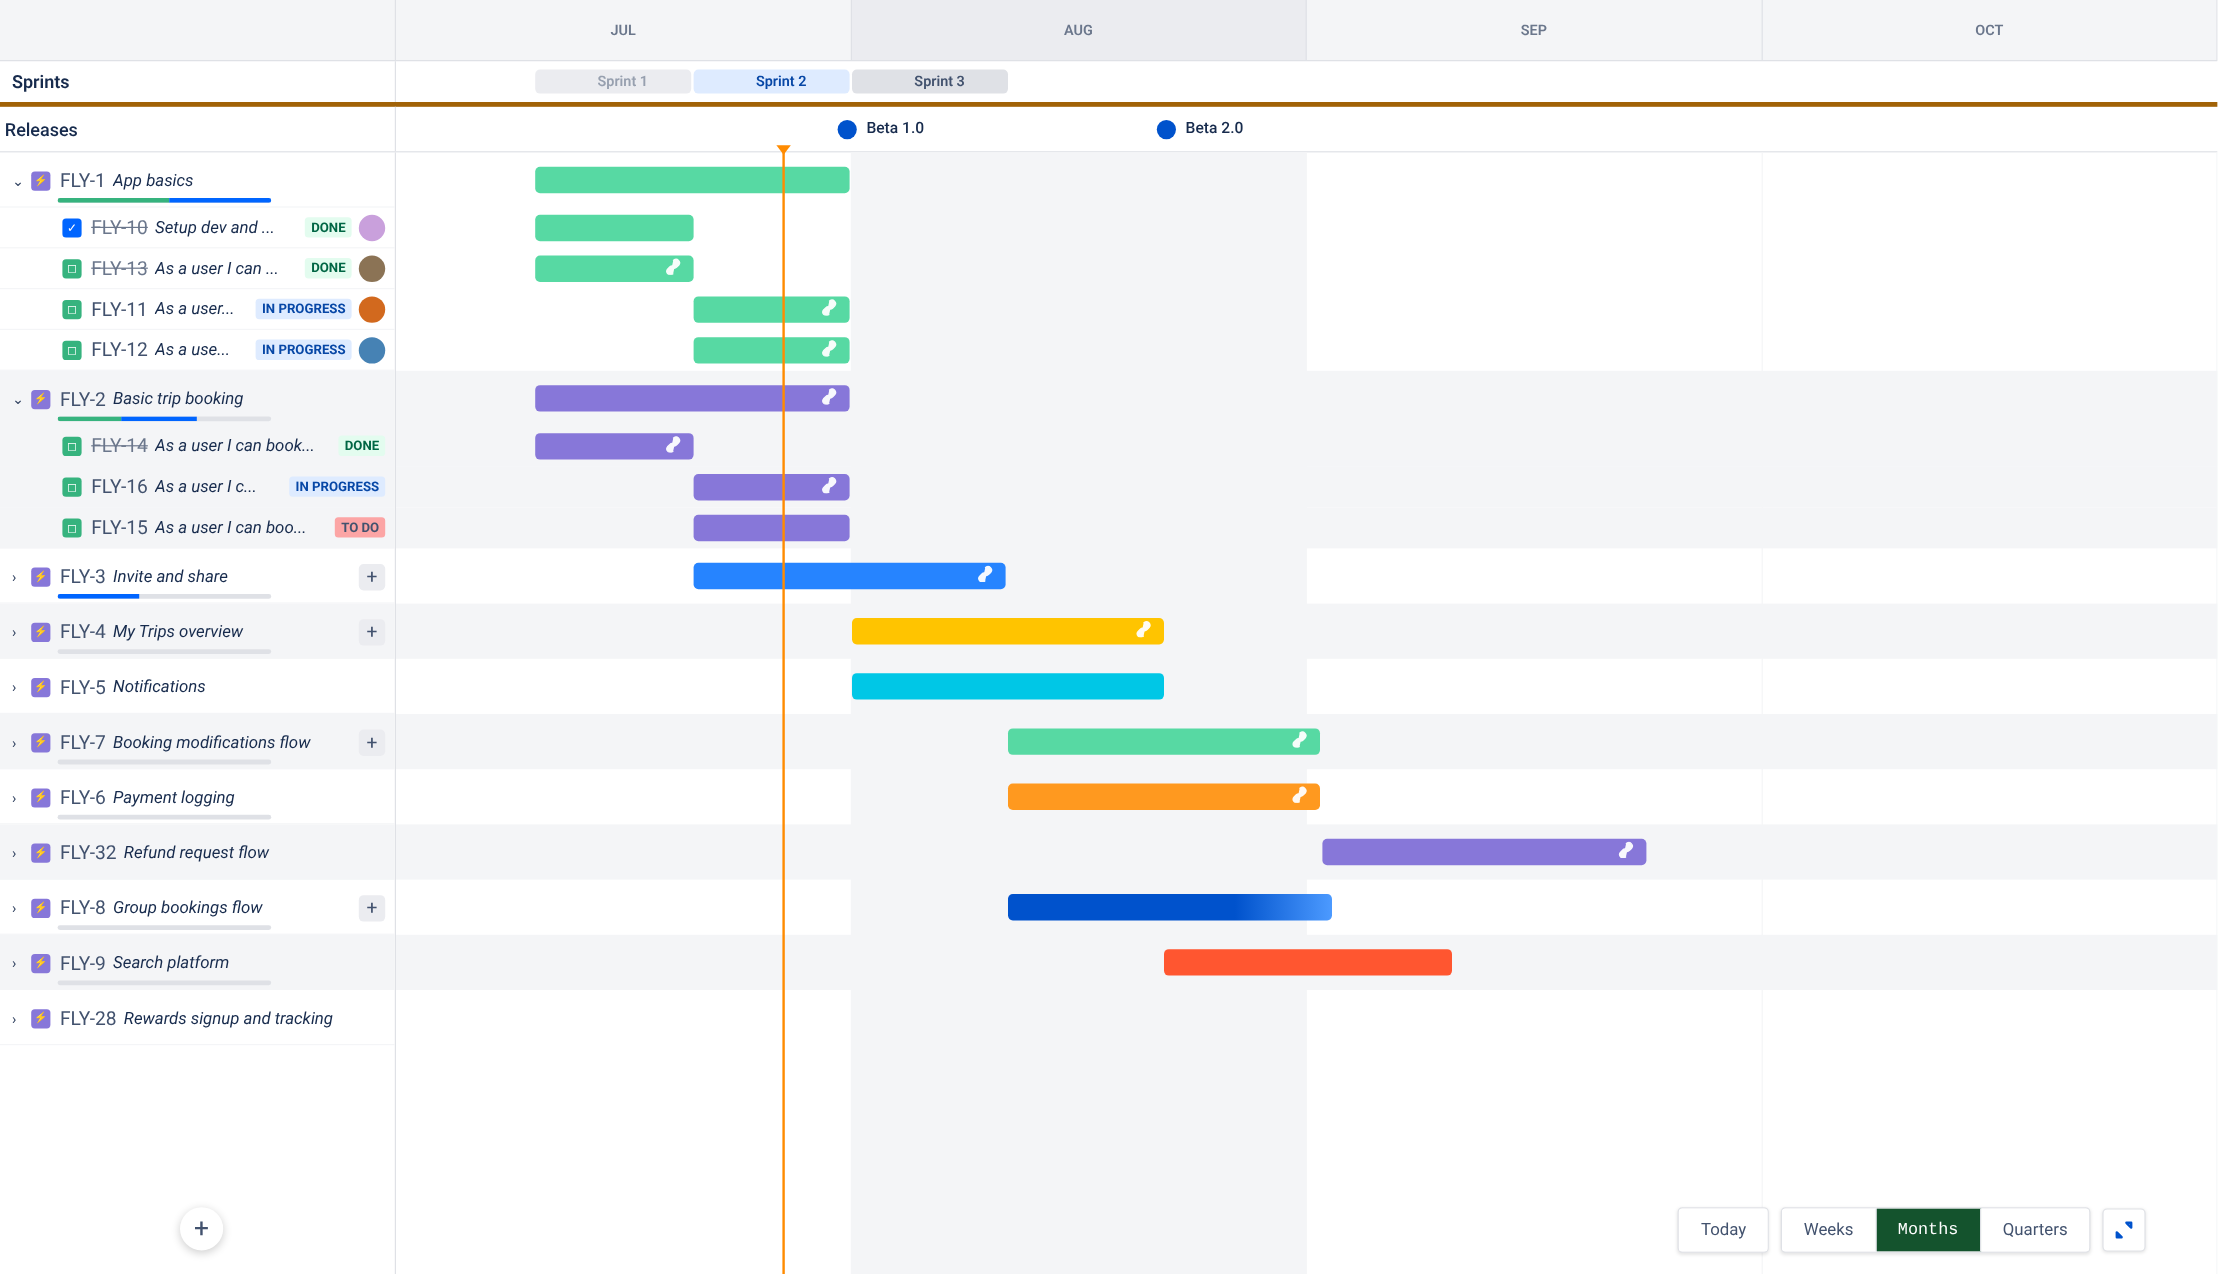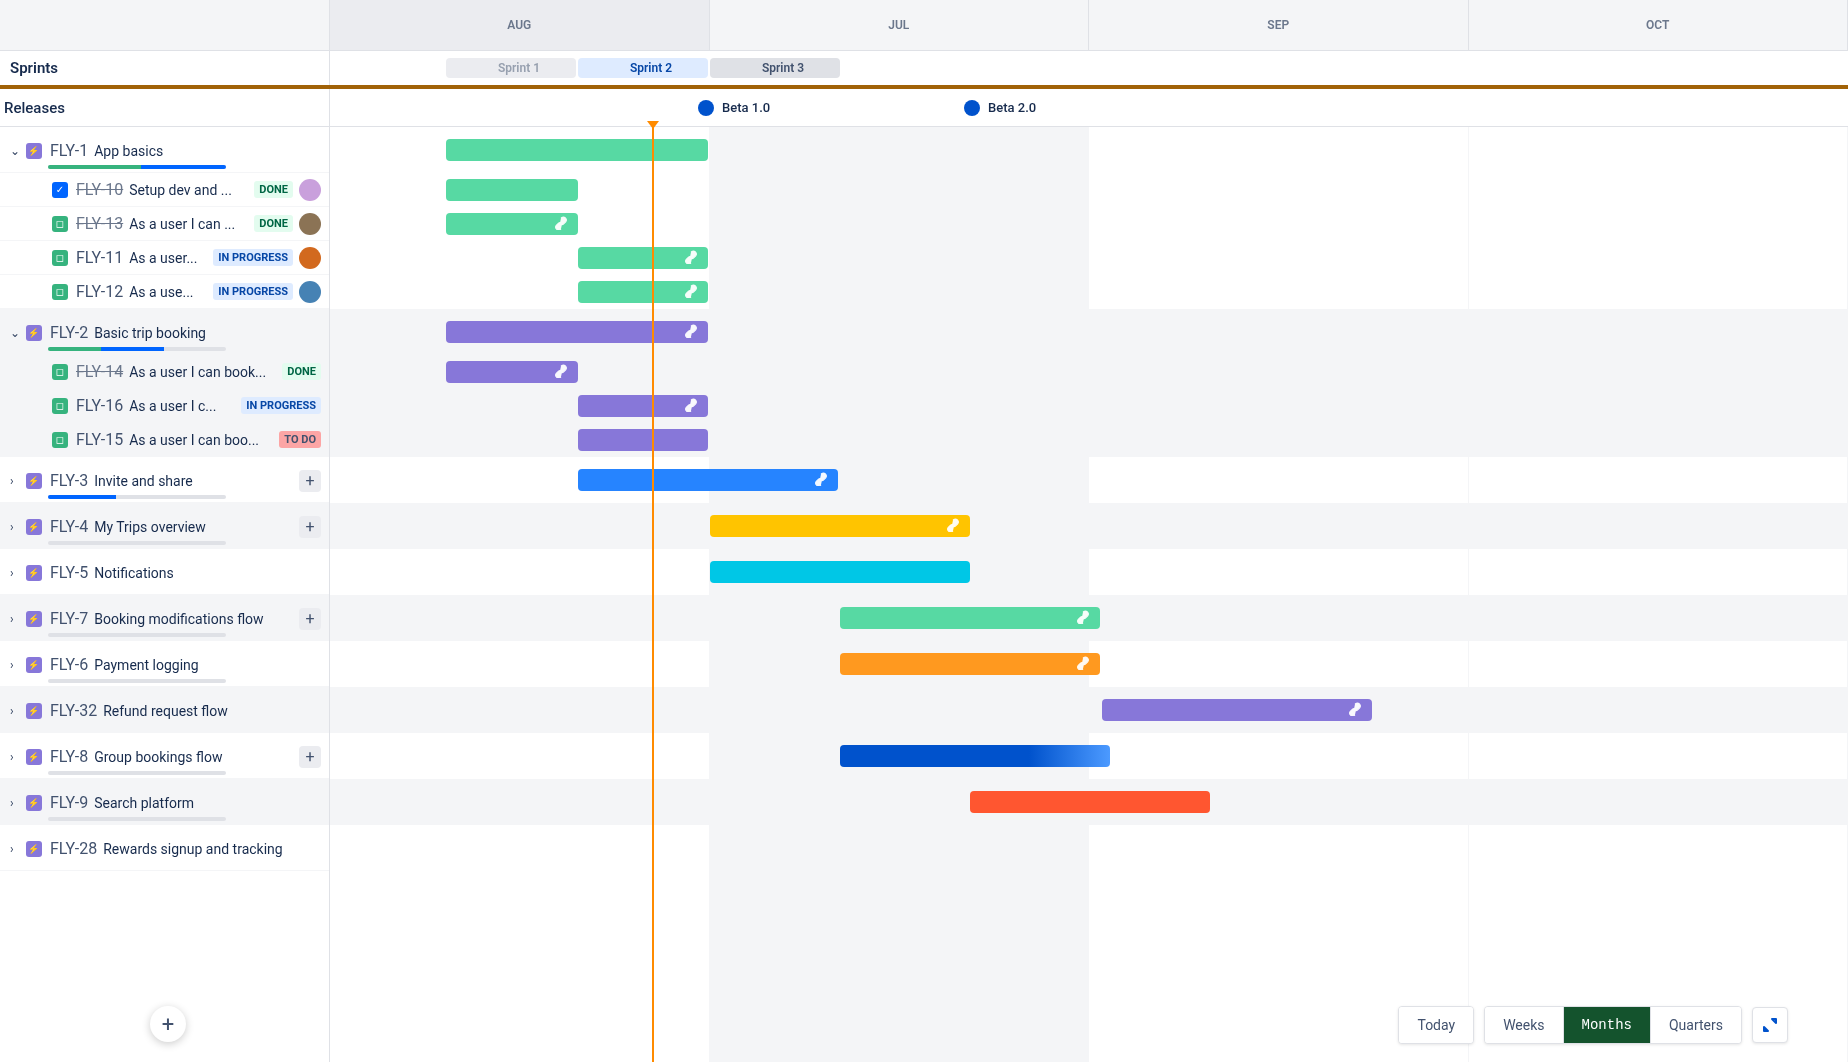--- a/index.html
+++ b/index.html
@@ -30,21 +30,21 @@
 .row { display: flex; align-items: center; height: 38px; border-bottom: 1px solid #F4F5F7; padding: 0 8px 0 10px; position: relative; }
 .row.epic { height: 46px; padding-top: 2px; }
 .row.alt { background: #F4F5F7; }
 .row.child { padding-left: 52px; }
 .expand { width: 16px; color: #344563; cursor: pointer; font-size: 12px; }
 .icon-epic { width: 16px; height: 16px; background: #8777D9; border-radius: 3px; display: inline-flex; align-items: center; justify-content: center; color: #fff; font-size: 9px; margin-right: 8px; flex-shrink: 0; }
 .icon-story { width: 16px; height: 16px; background: #36B37E; border-radius: 3px; display: inline-flex; align-items: center; justify-content: center; color: #fff; font-size: 10px; margin-right: 8px; flex-shrink: 0; }
 .icon-task { width: 16px; height: 16px; background: #0065FF; border-radius: 3px; display: inline-flex; align-items: center; justify-content: center; color: #fff; font-size: 10px; margin-right: 8px; flex-shrink: 0; }
 .key { color: #42526E; margin-right: 6px; font-size: 16px; }
 .key.done { text-decoration: line-through; color: #6B778C; }
-.summary { flex: 1; white-space: nowrap; overflow: hidden; text-overflow: ellipsis; font-size: 14px; }
+.summary { flex: 1; white-space: nowrap; overflow: hidden; text-overflow: ellipsis; font-size: 14px; font-style: italic; }
 .status { font-size: 11px; font-weight: 700; padding: 2px 5px; border-radius: 3px; margin-left: 6px; white-space: nowrap; }
 .status.done { background: #E3FCEF; color: #006644; }
 .status.progress { background: #DEEBFF; color: #0747A6; }
 .status.todo { background: #fca5a5; color: #42526E; }
 .avatar { width: 22px; height: 22px; border-radius: 50%; margin-left: 6px; flex-shrink: 0; }
 .progress-bar { position: absolute; bottom: 3px; left: 48px; height: 4px; width: 178px; border-radius: 2px; background: #DFE1E6; display: flex; overflow: hidden; }
 .seg { height: 100%; }
 .add-btn { width: 22px; height: 22px; border-radius: 4px; background: #EBECF0; display: flex; align-items: center; justify-content: center; font-size: 16px; color: #42526E; cursor: pointer; margin-left: auto; }
 .bar { position: absolute; height: 22px; border-radius: 4px; display: flex; align-items: center; justify-content: flex-end; padding-right: 10px; z-index: 3; }
 .bar.epic-bar { height: 22px; }
@@ -59,22 +59,22 @@
 svg.link { width: 14px; height: 14px; }
 </style>
 </head>
 <body>
 
 <div class="container">
 
   <div class="header-row">
     <div class="sidebar" style="height:50px;background:#F4F5F7"></div>
     <div class="month-header" style="flex:1" id="month-header">
+        <div class="month-cell">JUL</div>
         <div class="month-cell highlight">AUG</div>
-        <div class="month-cell">JUL</div>
         <div class="month-cell">SEP</div>
         <div class="month-cell">OCT</div>
       </div>
   </div>
 
   <div class="sprints-row">
     <div class="sprints-label">Sprints</div>
     <div class="sprints-bars" id="sprints-bars">
         <div class="sprint-pill" style="left: 116px; width: 130px; background: rgb(235, 236, 240); color: rgb(151, 160, 175);">Sprint 1</div>
         <div class="sprint-pill" style="left: 248px; width: 130px; background: rgb(222, 235, 255); color: rgb(7, 71, 166);">Sprint 2</div>

